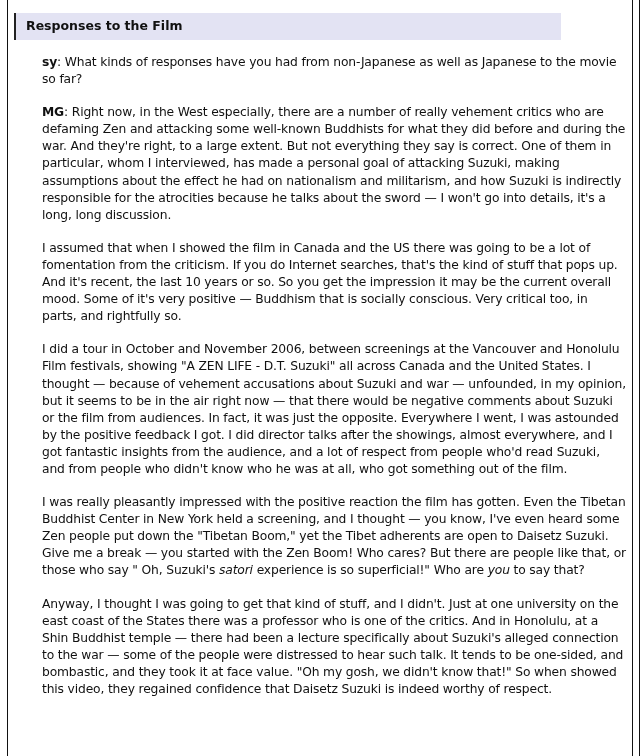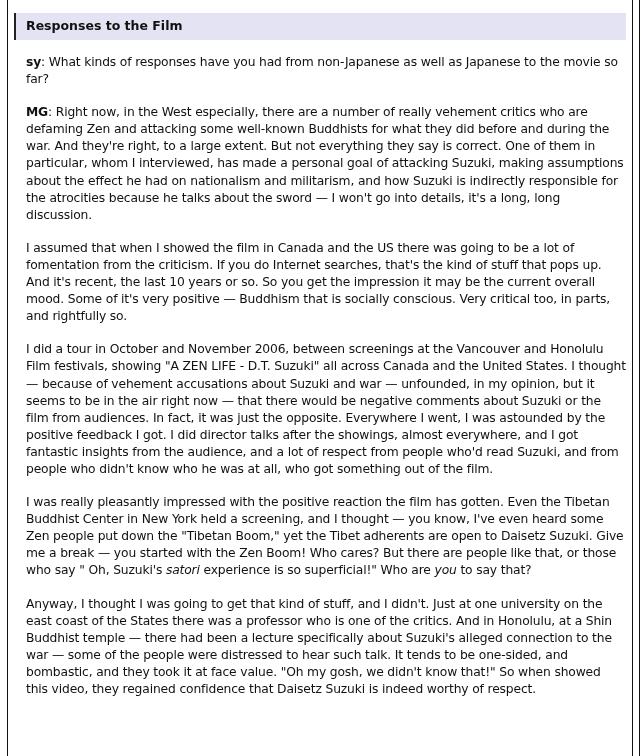--- a/index.html
+++ b/index.html
@@ -9,33 +9,33 @@
     color: #111111;
   }
   .frame {
     position: absolute; left: 7px; top: -2px; width: 624px; height: 760px;
     border-left: 1px solid #111; border-right: 1px solid #111;
   }
   .outer-edge {
     position: absolute; left: 639px; top: 0; width: 1px; height: 756px; background: #111;
   }
   .section-header {
-    position: absolute; left: 14px; top: 13px; width: 612px; height: 27px;
+    position: absolute; left: 14px; top: 13px; width: 547px; height: 27px;
     background: #e3e3f3; border-left: 2px solid #222;
     box-sizing: border-box;
   }
   .section-title {
     position: absolute; left: 10px; top: 5px;
     font-size: 12.5px; font-weight: bold; color: #111; letter-spacing: 0;
   }
   .content {
     position: absolute; left: 26px; top: 54px; width: 600px;
     font-size: 12.3px; line-height: 17.1px; letter-spacing: -0.15px;
   }
-  .content p { margin: 0 0 16px 0; }
+  .content p { margin: 0 0 16px 16px; }
   .speaker { font-weight: bold; }
   em { }
 </style>
 </head>
 <body>
 
 <div class="frame"></div>
 <div class="outer-edge"></div>
 
 <div class="section-header">

